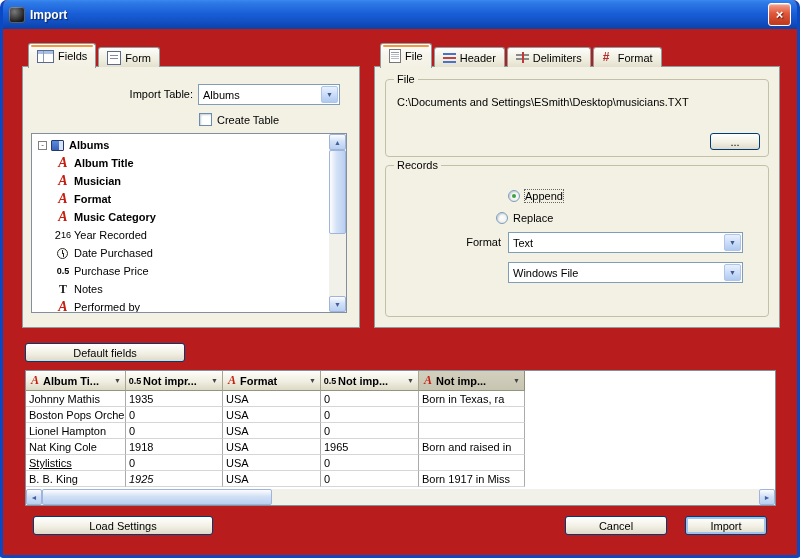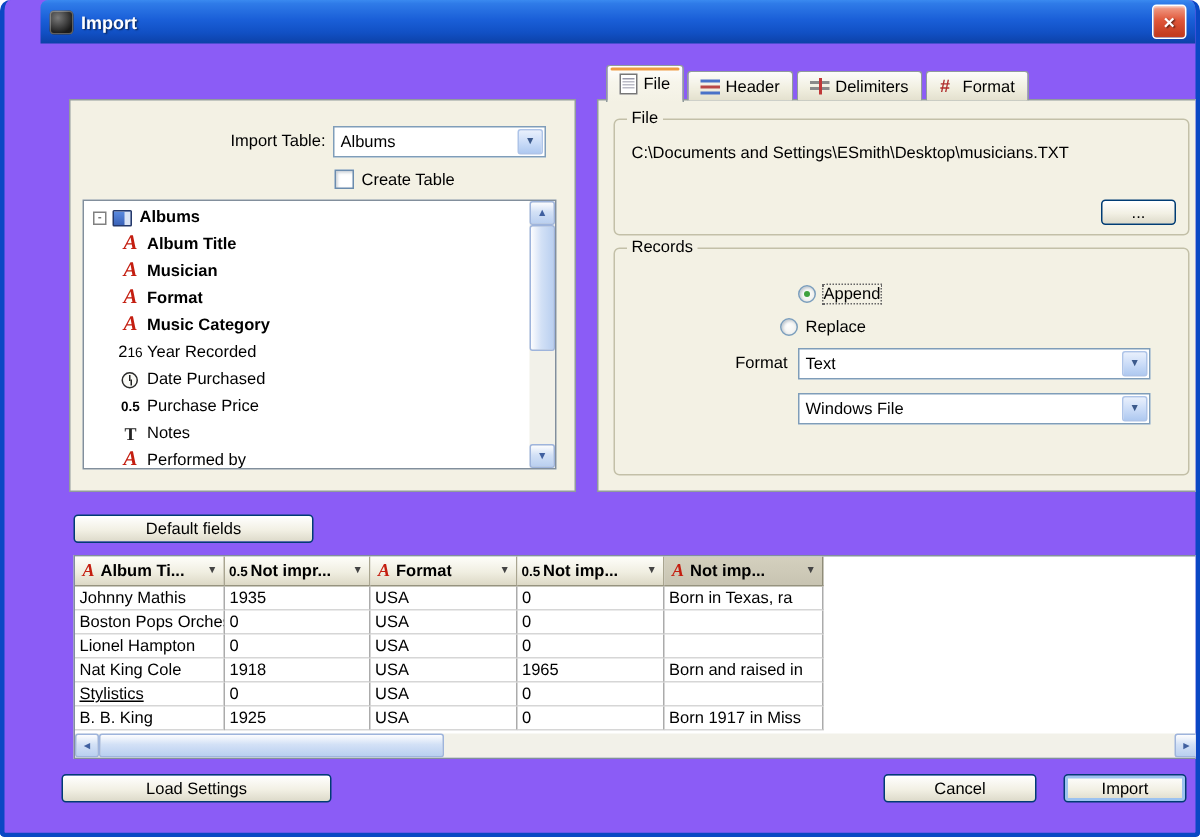--- a/index.html
+++ b/index.html
@@ -1,17 +1,17 @@
 <!DOCTYPE html>
 <html><head>
 <meta charset="utf-8">
 <style>
   html,body{margin:0;padding:0;background:#fff;}
   body{width:800px;height:558px;position:relative;font-family:"Liberation Sans",sans-serif;font-size:11px;color:#000;overflow:hidden;}
-  .window{position:absolute;inset:0;box-sizing:border-box;border:3px solid #0A48C4;border-top:none;border-radius:7px 7px 3px 3px;background:#8b5cf6;overflow:hidden;padding-left:24px;}
+  .window{position:absolute;inset:0;box-sizing:border-box;border:3px solid #0A48C4;border-top:none;border-radius:7px 7px 3px 3px;background:#b91c1c;overflow:hidden;}
   .titlebar{height:29px;background:linear-gradient(180deg,#3A8AF0 0%,#2F7BE8 8%,#1A5FD8 45%,#1150C4 75%,#0C41A8 100%);border-radius:5px 5px 0 0;display:flex;align-items:center;padding:0 6px;color:#fff;font-weight:bold;font-size:12px;text-shadow:1px 1px 1px rgba(0,0,0,.55);}
   .app-icon{width:16px;height:16px;border-radius:3px;background:radial-gradient(circle at 35% 30%,#7A7A7A,#1A1A1A 70%);margin-right:5px;flex:none;box-shadow:inset 0 0 0 1px rgba(255,255,255,.3);}
   .closebtn{margin-left:auto;width:21px;height:21px;border-radius:3px;border:1px solid #fff;background:linear-gradient(180deg,#F2A28C 0%,#E0573A 45%,#C43C20 90%);color:#fff;font-size:13px;font-weight:bold;display:flex;align-items:center;justify-content:center;box-shadow:inset 0 1px 1px rgba(255,255,255,.5);cursor:default;}
   .content{position:relative;height:526px;}
 
   
   .tabstrip{position:absolute;display:flex;align-items:flex-end;height:24px;z-index:5;}
   .tabstrip.left{left:25px;top:14px;}
   .tabstrip.right{left:377px;top:14px;}
   .tab{height:19px;display:flex;align-items:center;gap:4px;padding:0 8px;border:1px solid #919B9C;border-bottom:none;border-radius:3px 3px 0 0;background:linear-gradient(180deg,#FDFDFB,#F0EEDF 60%,#E3E0CE);margin-right:2px;position:relative;cursor:default;white-space:nowrap;}
@@ -108,20 +108,30 @@
 
 <div class="window">
   <div class="titlebar">
     <span class="app-icon"></span>
     <span>Import</span>
     <span class="closebtn">×</span>
   </div>
 
   <div class="content">
 
+    <div class="tabstrip left">
+      <div class="tab active">
+        <span class="tico tico-fields"></span>
+        <span>Fields</span>
+      </div>
+      <div class="tab">
+        <span class="tico tico-form"></span>
+        <span>Form</span>
+      </div>
+    </div>
 
     <div class="tabpanel left-panel">
       <span class="lbl" style="left:40px;top:21px;width:130px;text-align:right;">Import Table:</span>
       <div class="combo" style="left:175px;top:17px;width:142px;">
         <span class="cval">Albums</span>
         <span class="combo-btn">▼</span>
       </div>
       <div class="cbrow" style="left:176px;top:46px;">
         <span class="cb"></span>
         <span>Create Table</span>
@@ -293,33 +303,33 @@
           </div>
           <div class="grow">
             <div class="gc" style="width: 100px; text-decoration: underline;">Stylistics</div>
             <div class="gc" style="width: 97px;">0</div>
             <div class="gc" style="width: 98px;">USA</div>
             <div class="gc" style="width: 98px;">0</div>
             <div class="gc" style="width: 106px;"></div>
           </div>
           <div class="grow">
             <div class="gc" style="width: 100px;">B. B. King</div>
-            <div class="gc" style="width: 97px;">1925</div>
+            <div class="gc" style="width: 97px; font-style: italic;">1925</div>
             <div class="gc" style="width: 98px;">USA</div>
             <div class="gc" style="width: 98px;">0</div>
             <div class="gc" style="width: 106px;">Born 1917 in Miss</div>
           </div>
         </div>
       <div class="hscroll">
         <div class="sb-btn">◄</div>
         <div class="sb-track">
           <div class="sb-thumb"></div>
         </div>
         <div class="sb-btn">►</div>
       </div>
     </div>
 
-    <div class="btn" style="left:14px;top:487px;width:180px;height:19px;">Load Settings</div>
+    <div class="btn" style="left:30px;top:487px;width:180px;height:19px;">Load Settings</div>
     <div class="btn" style="left:562px;top:487px;width:102px;height:19px;">Cancel</div>
     <div class="btn default" style="left:682px;top:487px;width:82px;height:19px;">Import</div>
 
   </div>
 </div>
 
 </body></html>

